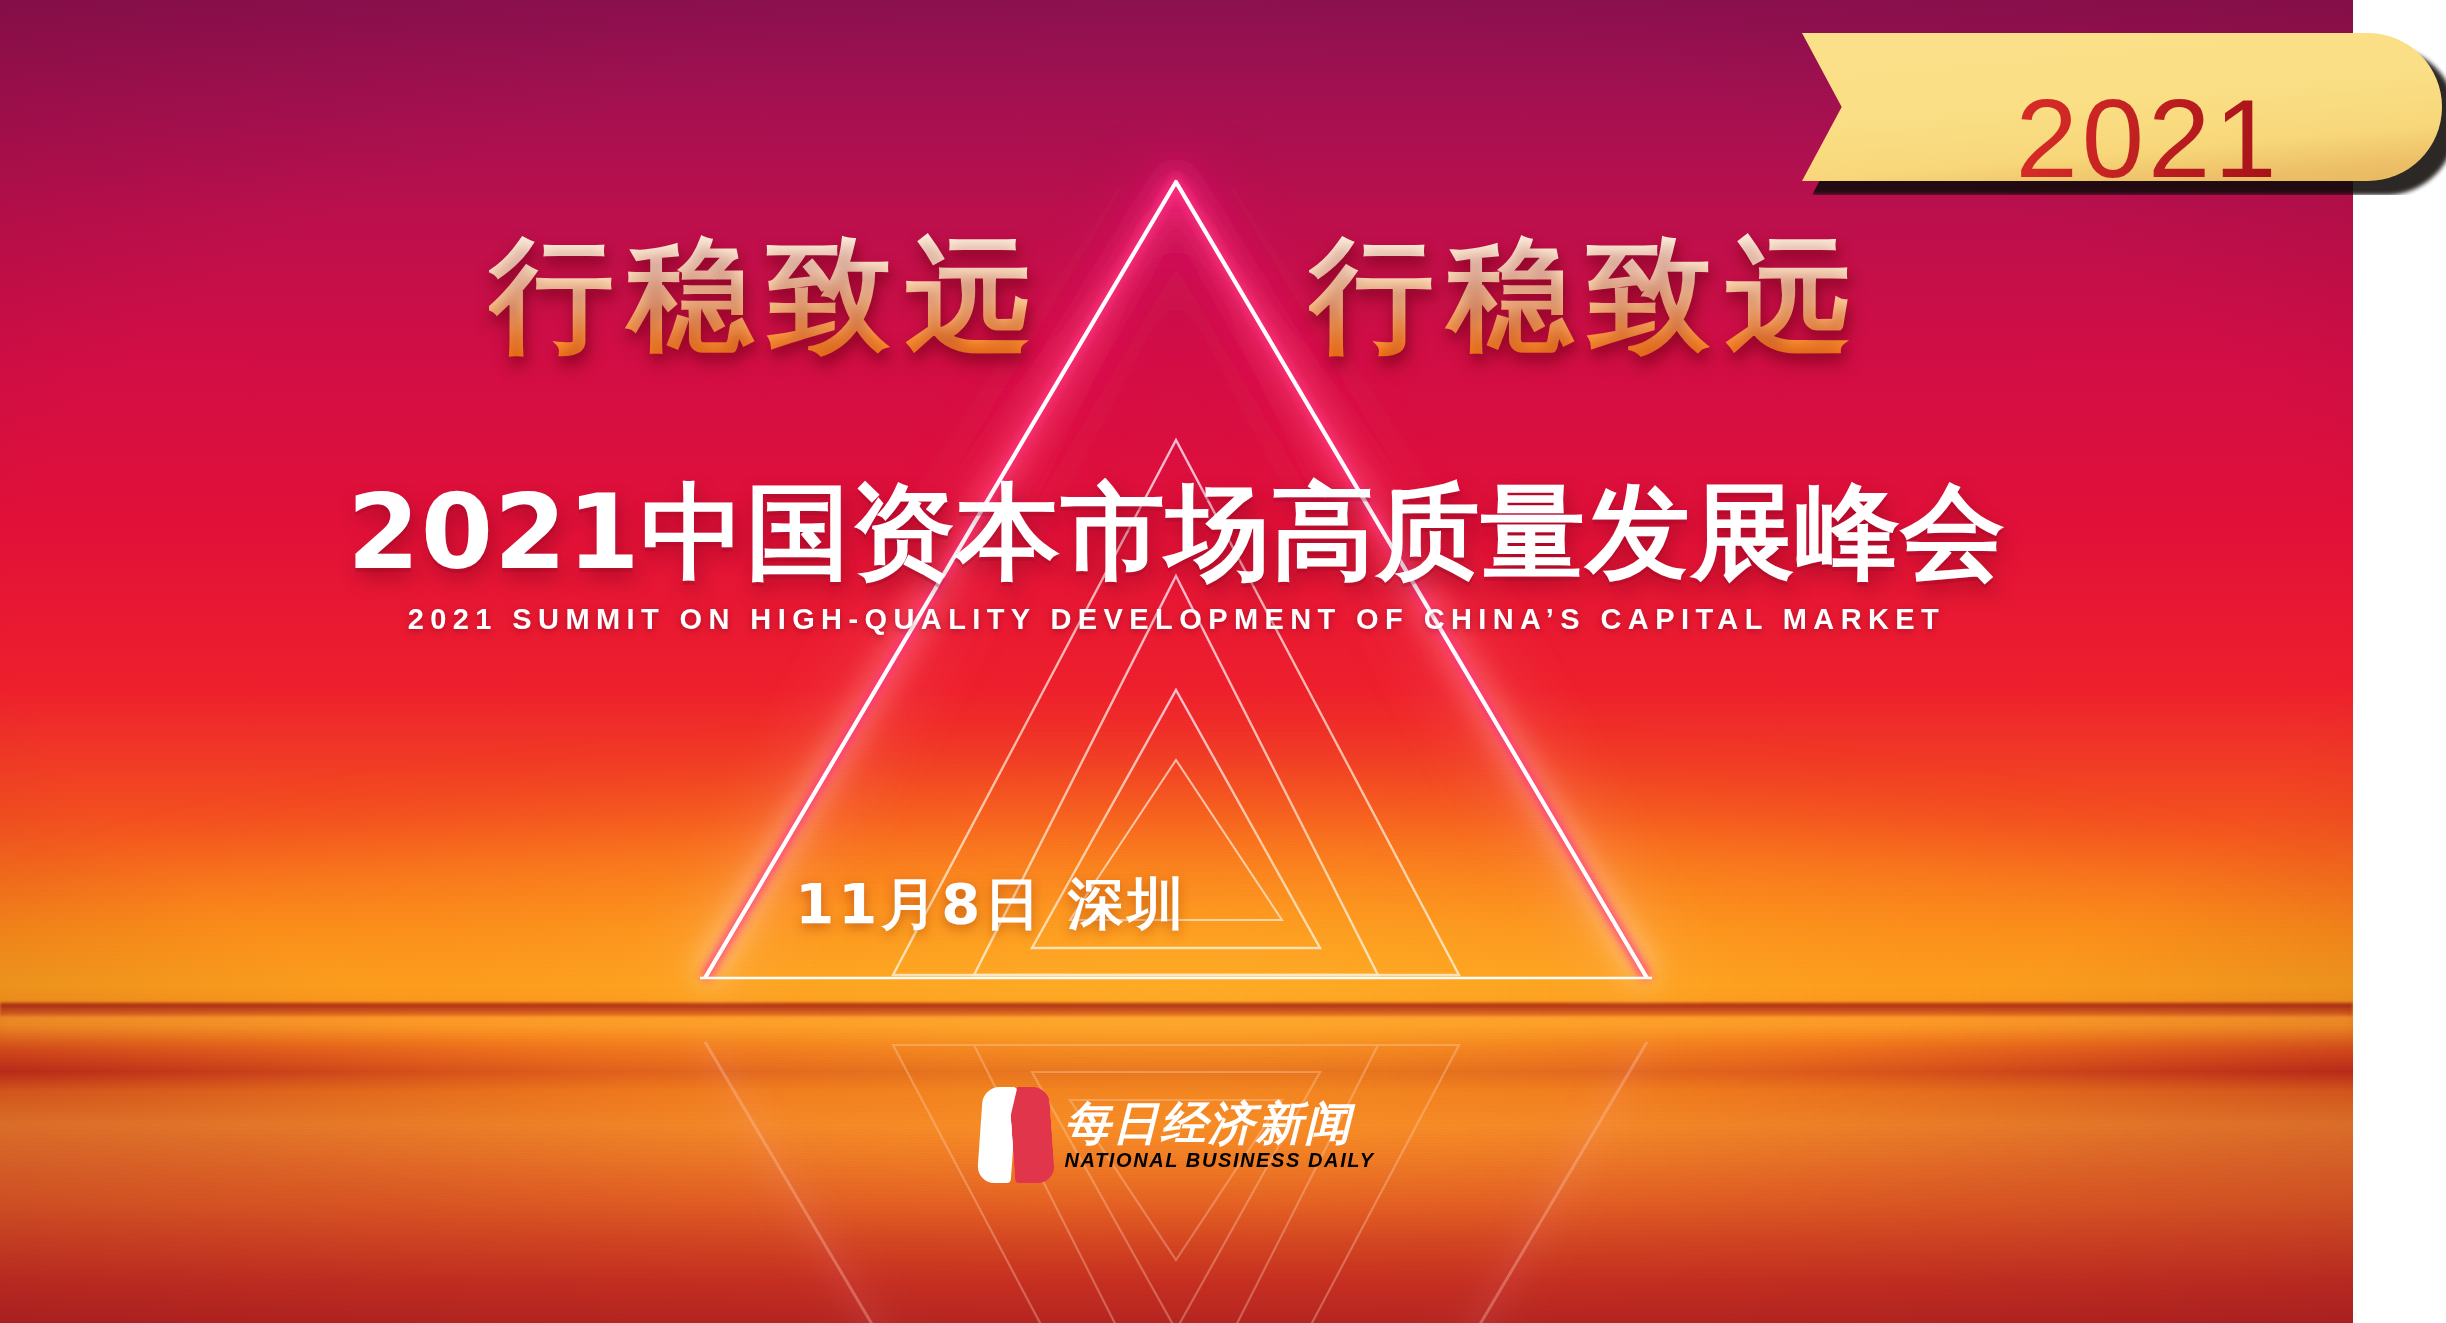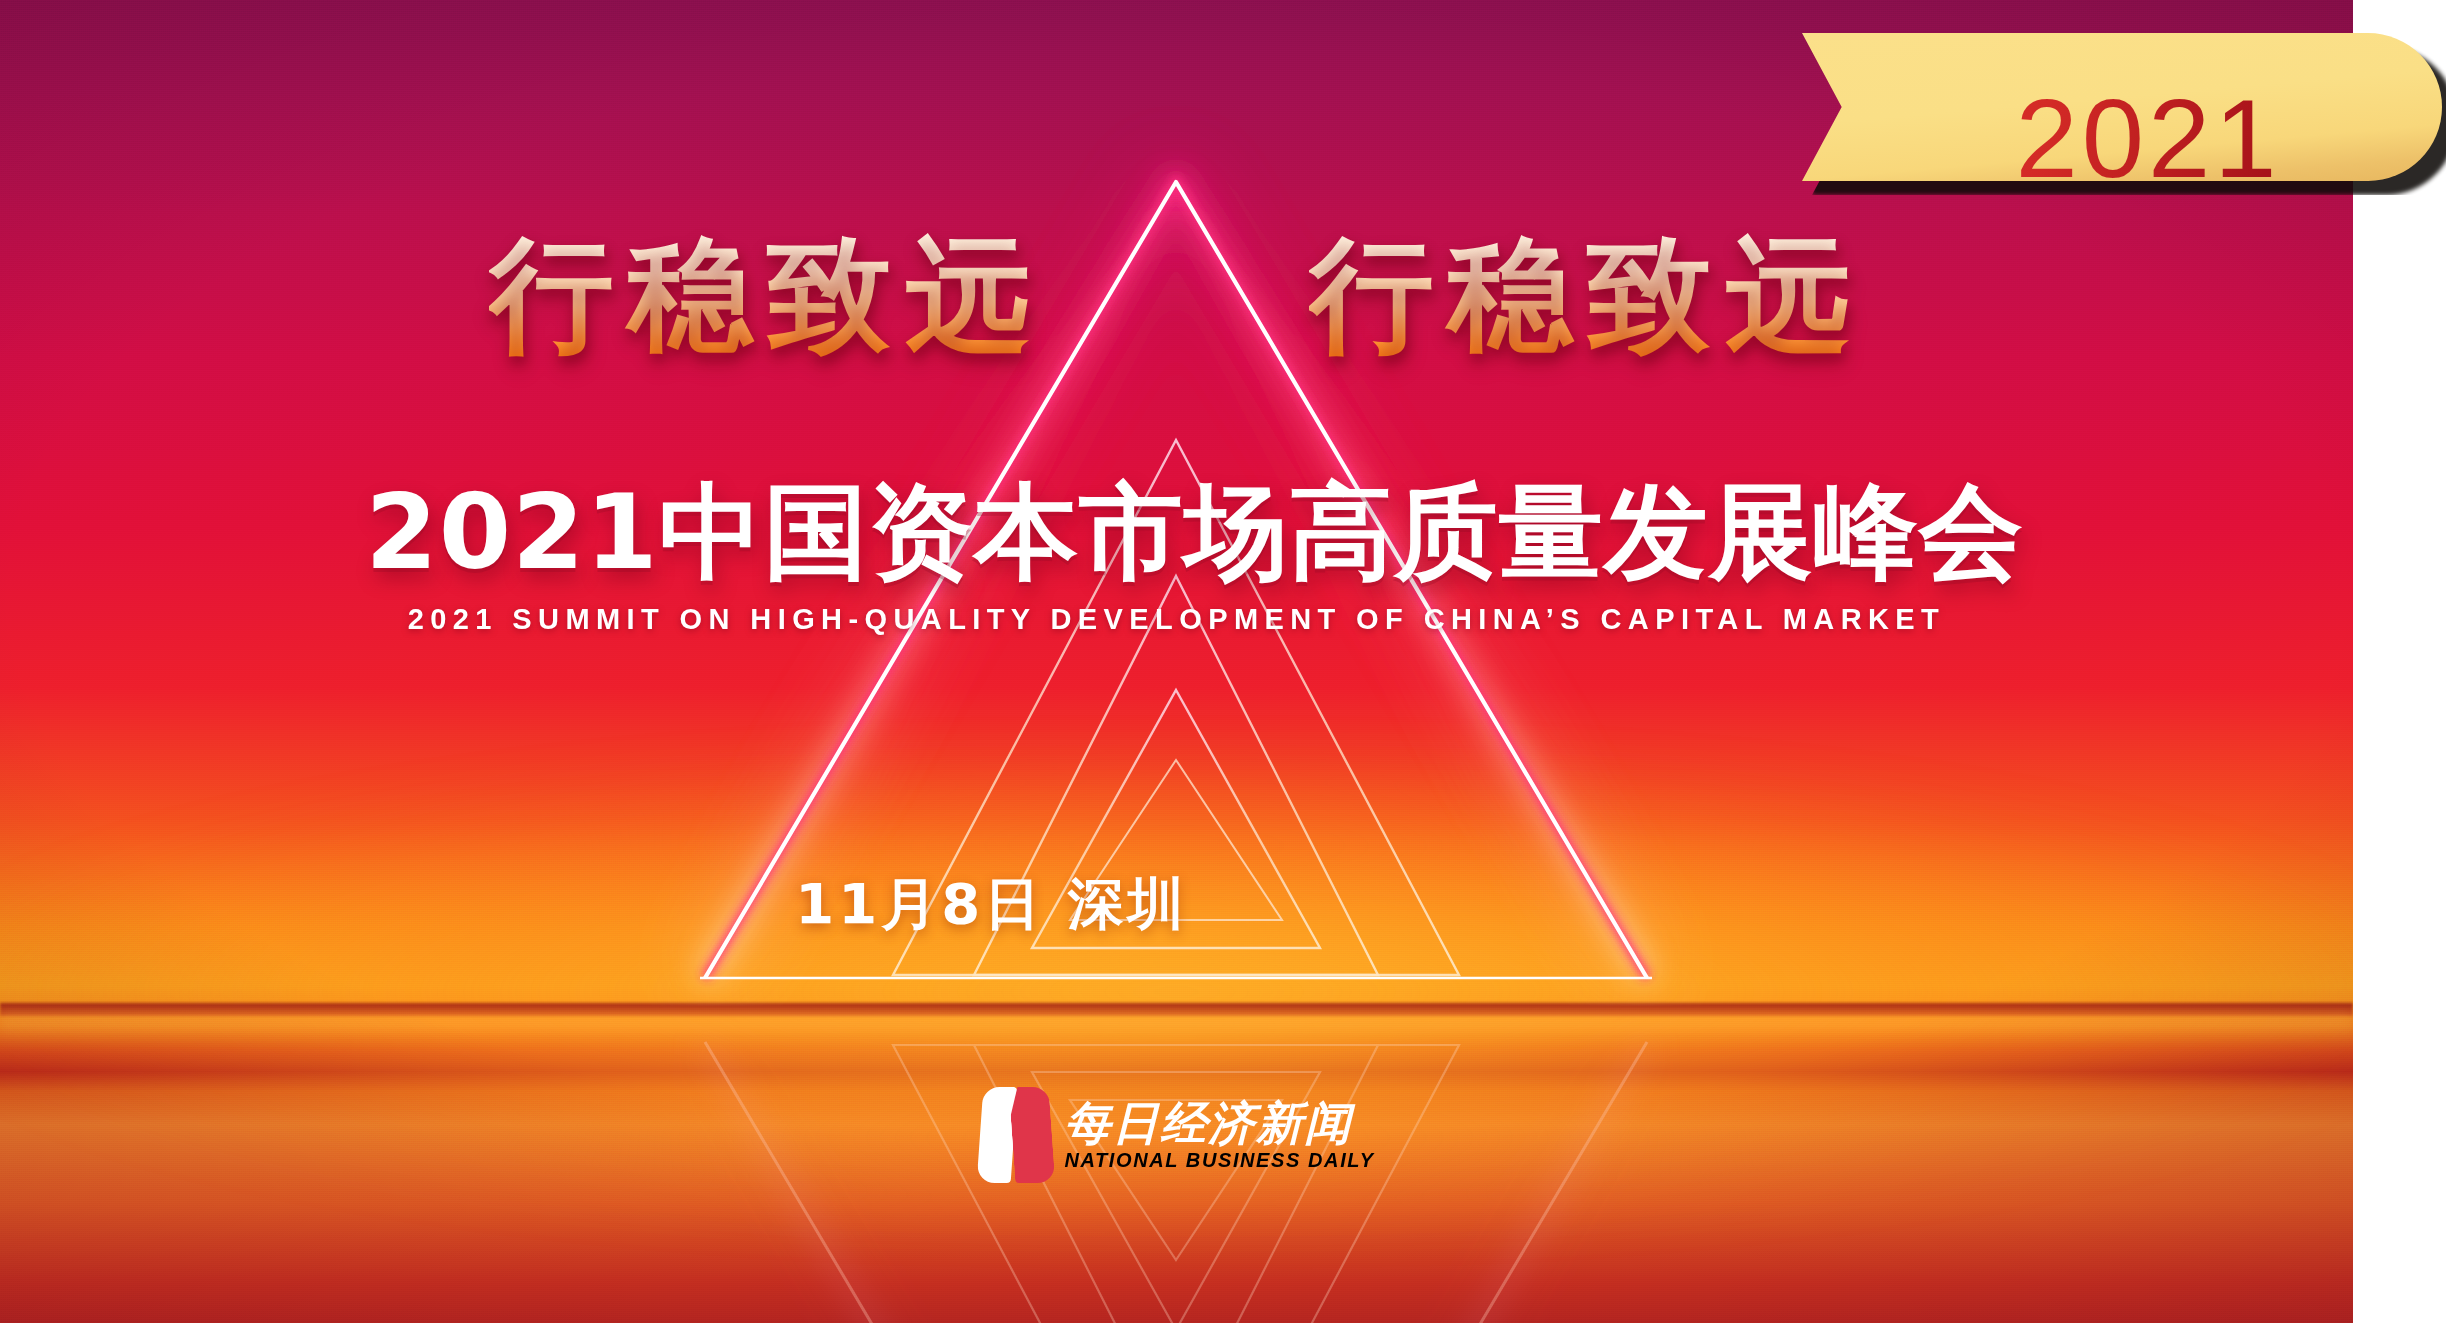--- a/index.html
+++ b/index.html
@@ -82,21 +82,21 @@
   .tagline span{
     font-size:125px;line-height:1;letter-spacing:14px;font-weight:700;
     font-family:"DejaVu Sans","Liberation Sans",sans-serif;
     background:linear-gradient(180deg,#fff3e2 0%,#ffe6c8 30%,#ffc98d 58%,#ff9a3c 84%,#ff8416 100%);
     -webkit-background-clip:text;background-clip:text;color:transparent;
     text-shadow:0 8px 16px rgba(120,0,20,.35);
     filter:drop-shadow(3px 7px 6px rgba(110,0,25,.45));
   }
 
   .main-title{
-    position:absolute;top:480px;left:18px;width:2353px;text-align:center;
+    position:absolute;top:480px;left:0;width:2353px;text-align:center;
     font-size:104px;line-height:1;font-weight:800;letter-spacing:1px;
     color:#ffffff;
     font-family:"DejaVu Sans","Liberation Sans",sans-serif;
     text-shadow:0 4px 0 rgba(150,10,35,.30), 4px 10px 20px rgba(120,0,25,.45);
   }
 
   .sub-title{
     position:absolute;top:605px;left:0;width:2353px;text-align:center;
     font-size:29px;line-height:1;font-weight:700;letter-spacing:6.4px;
     color:#ffffff;

